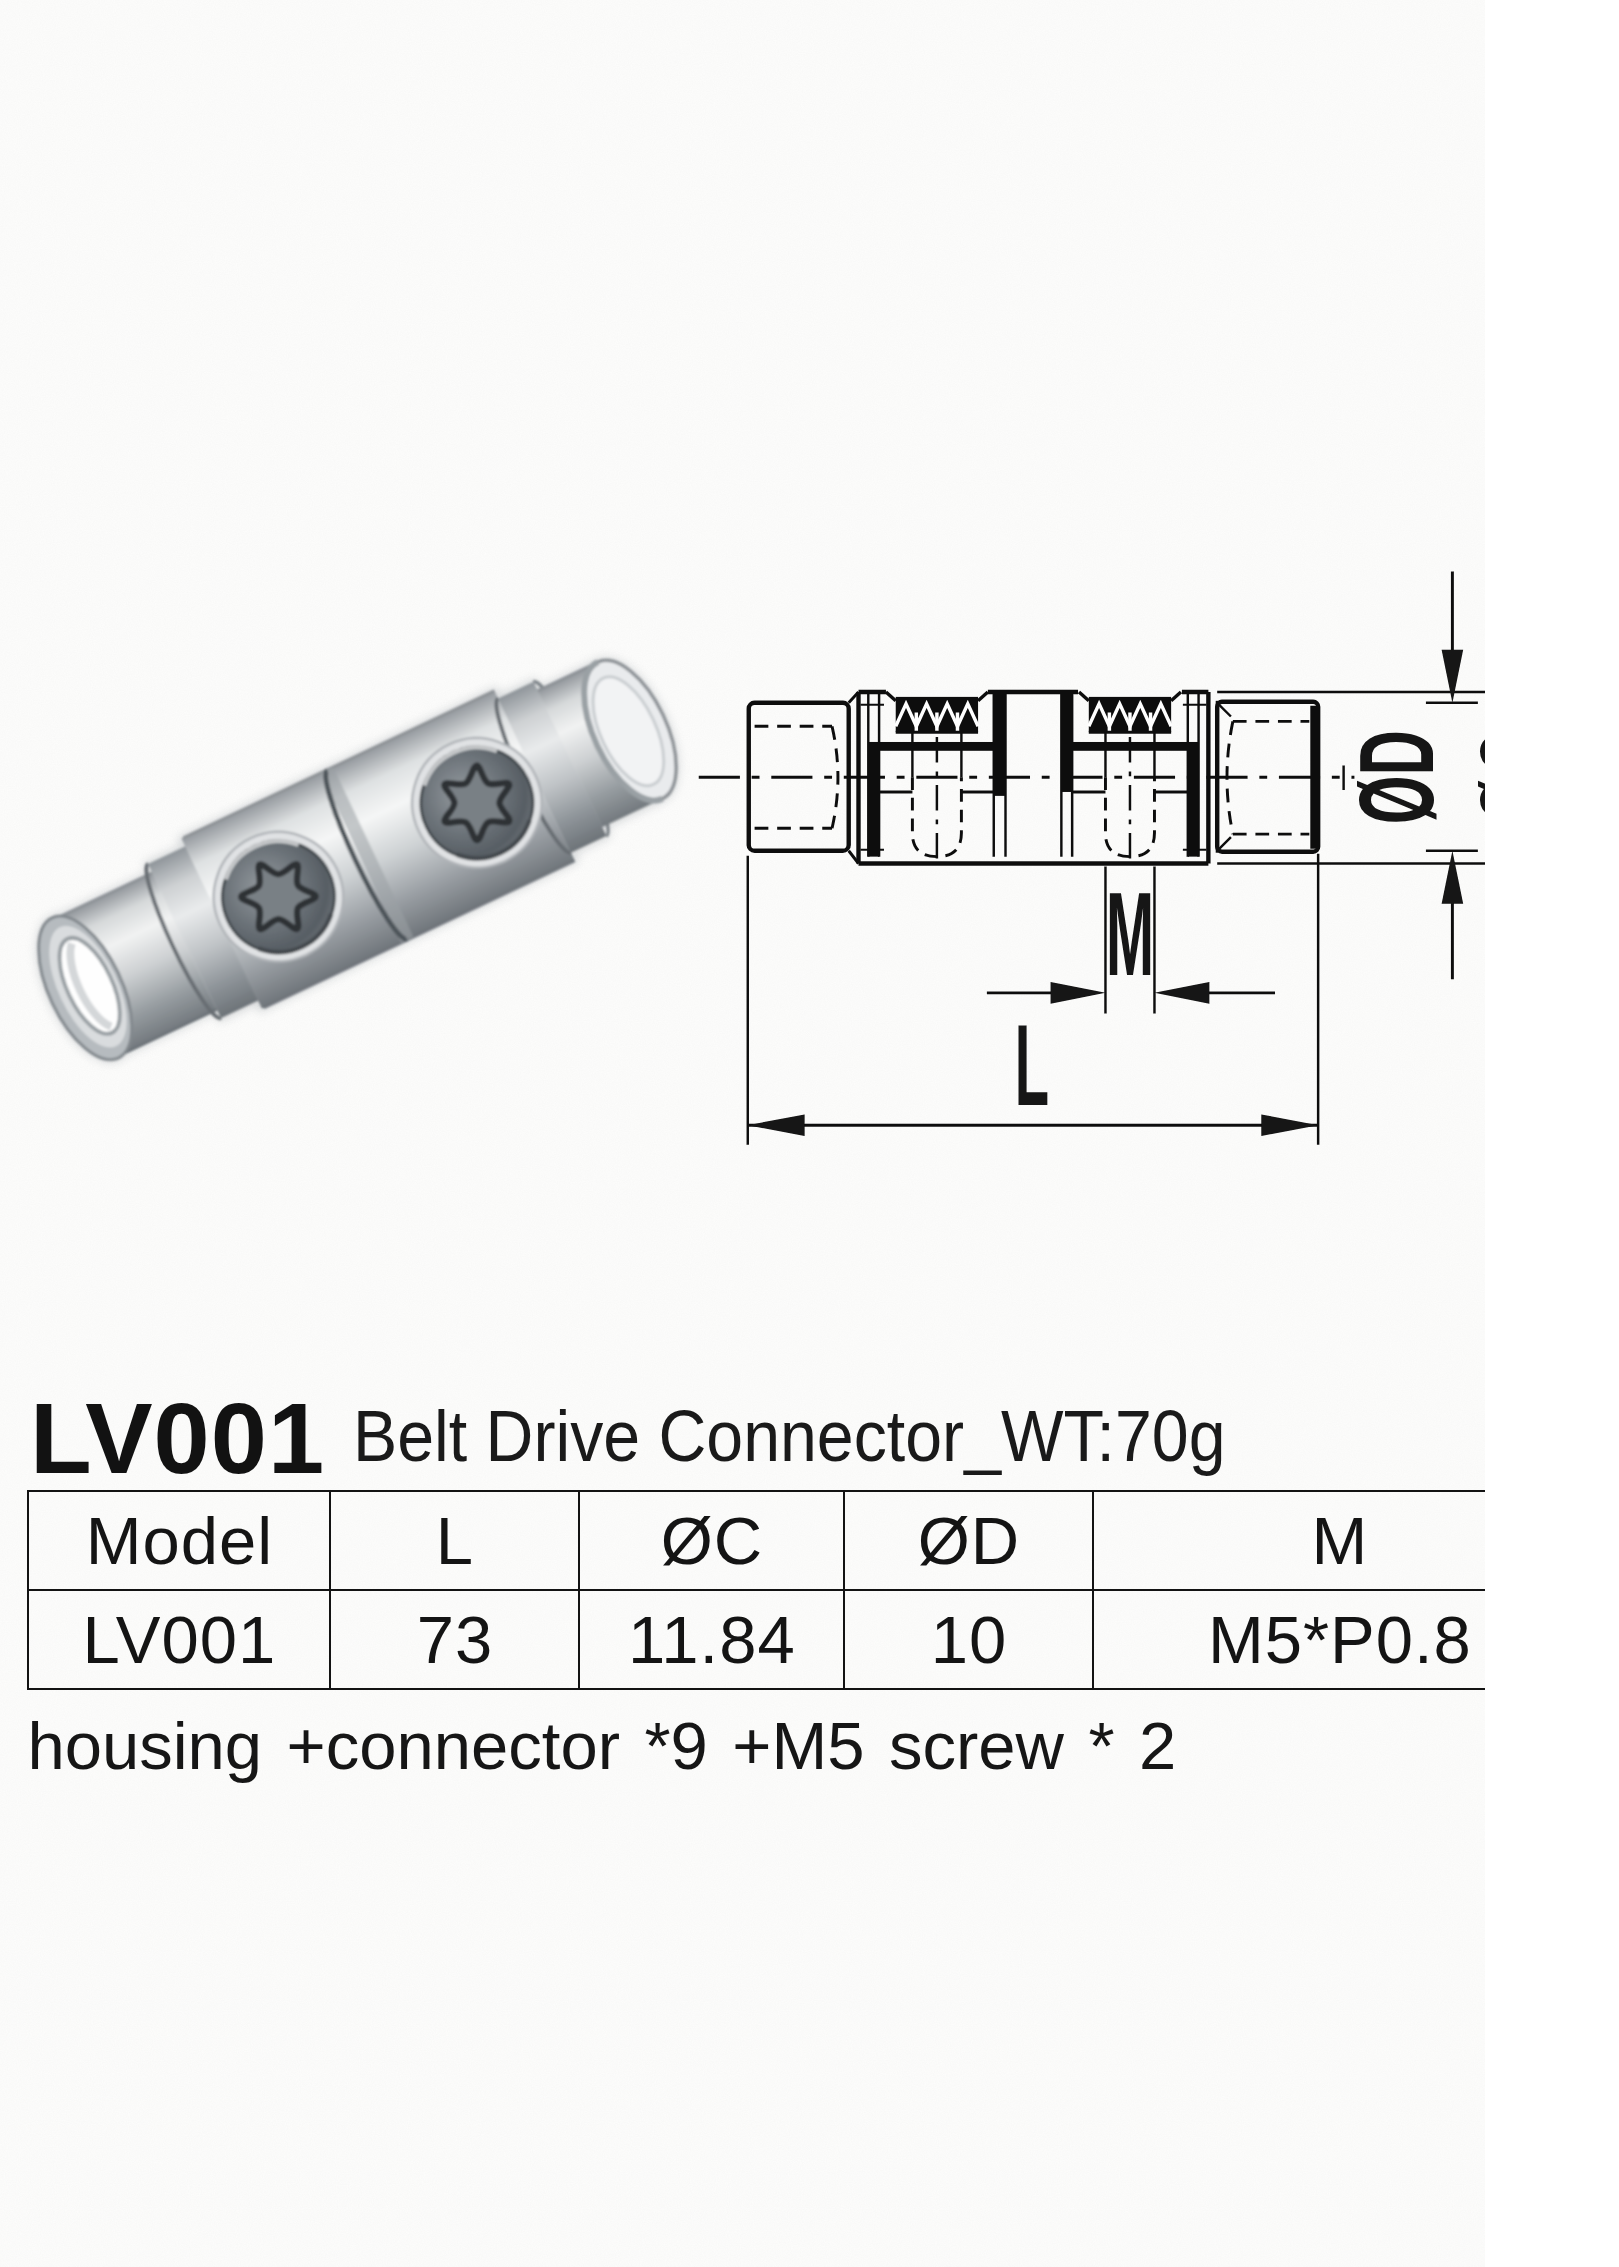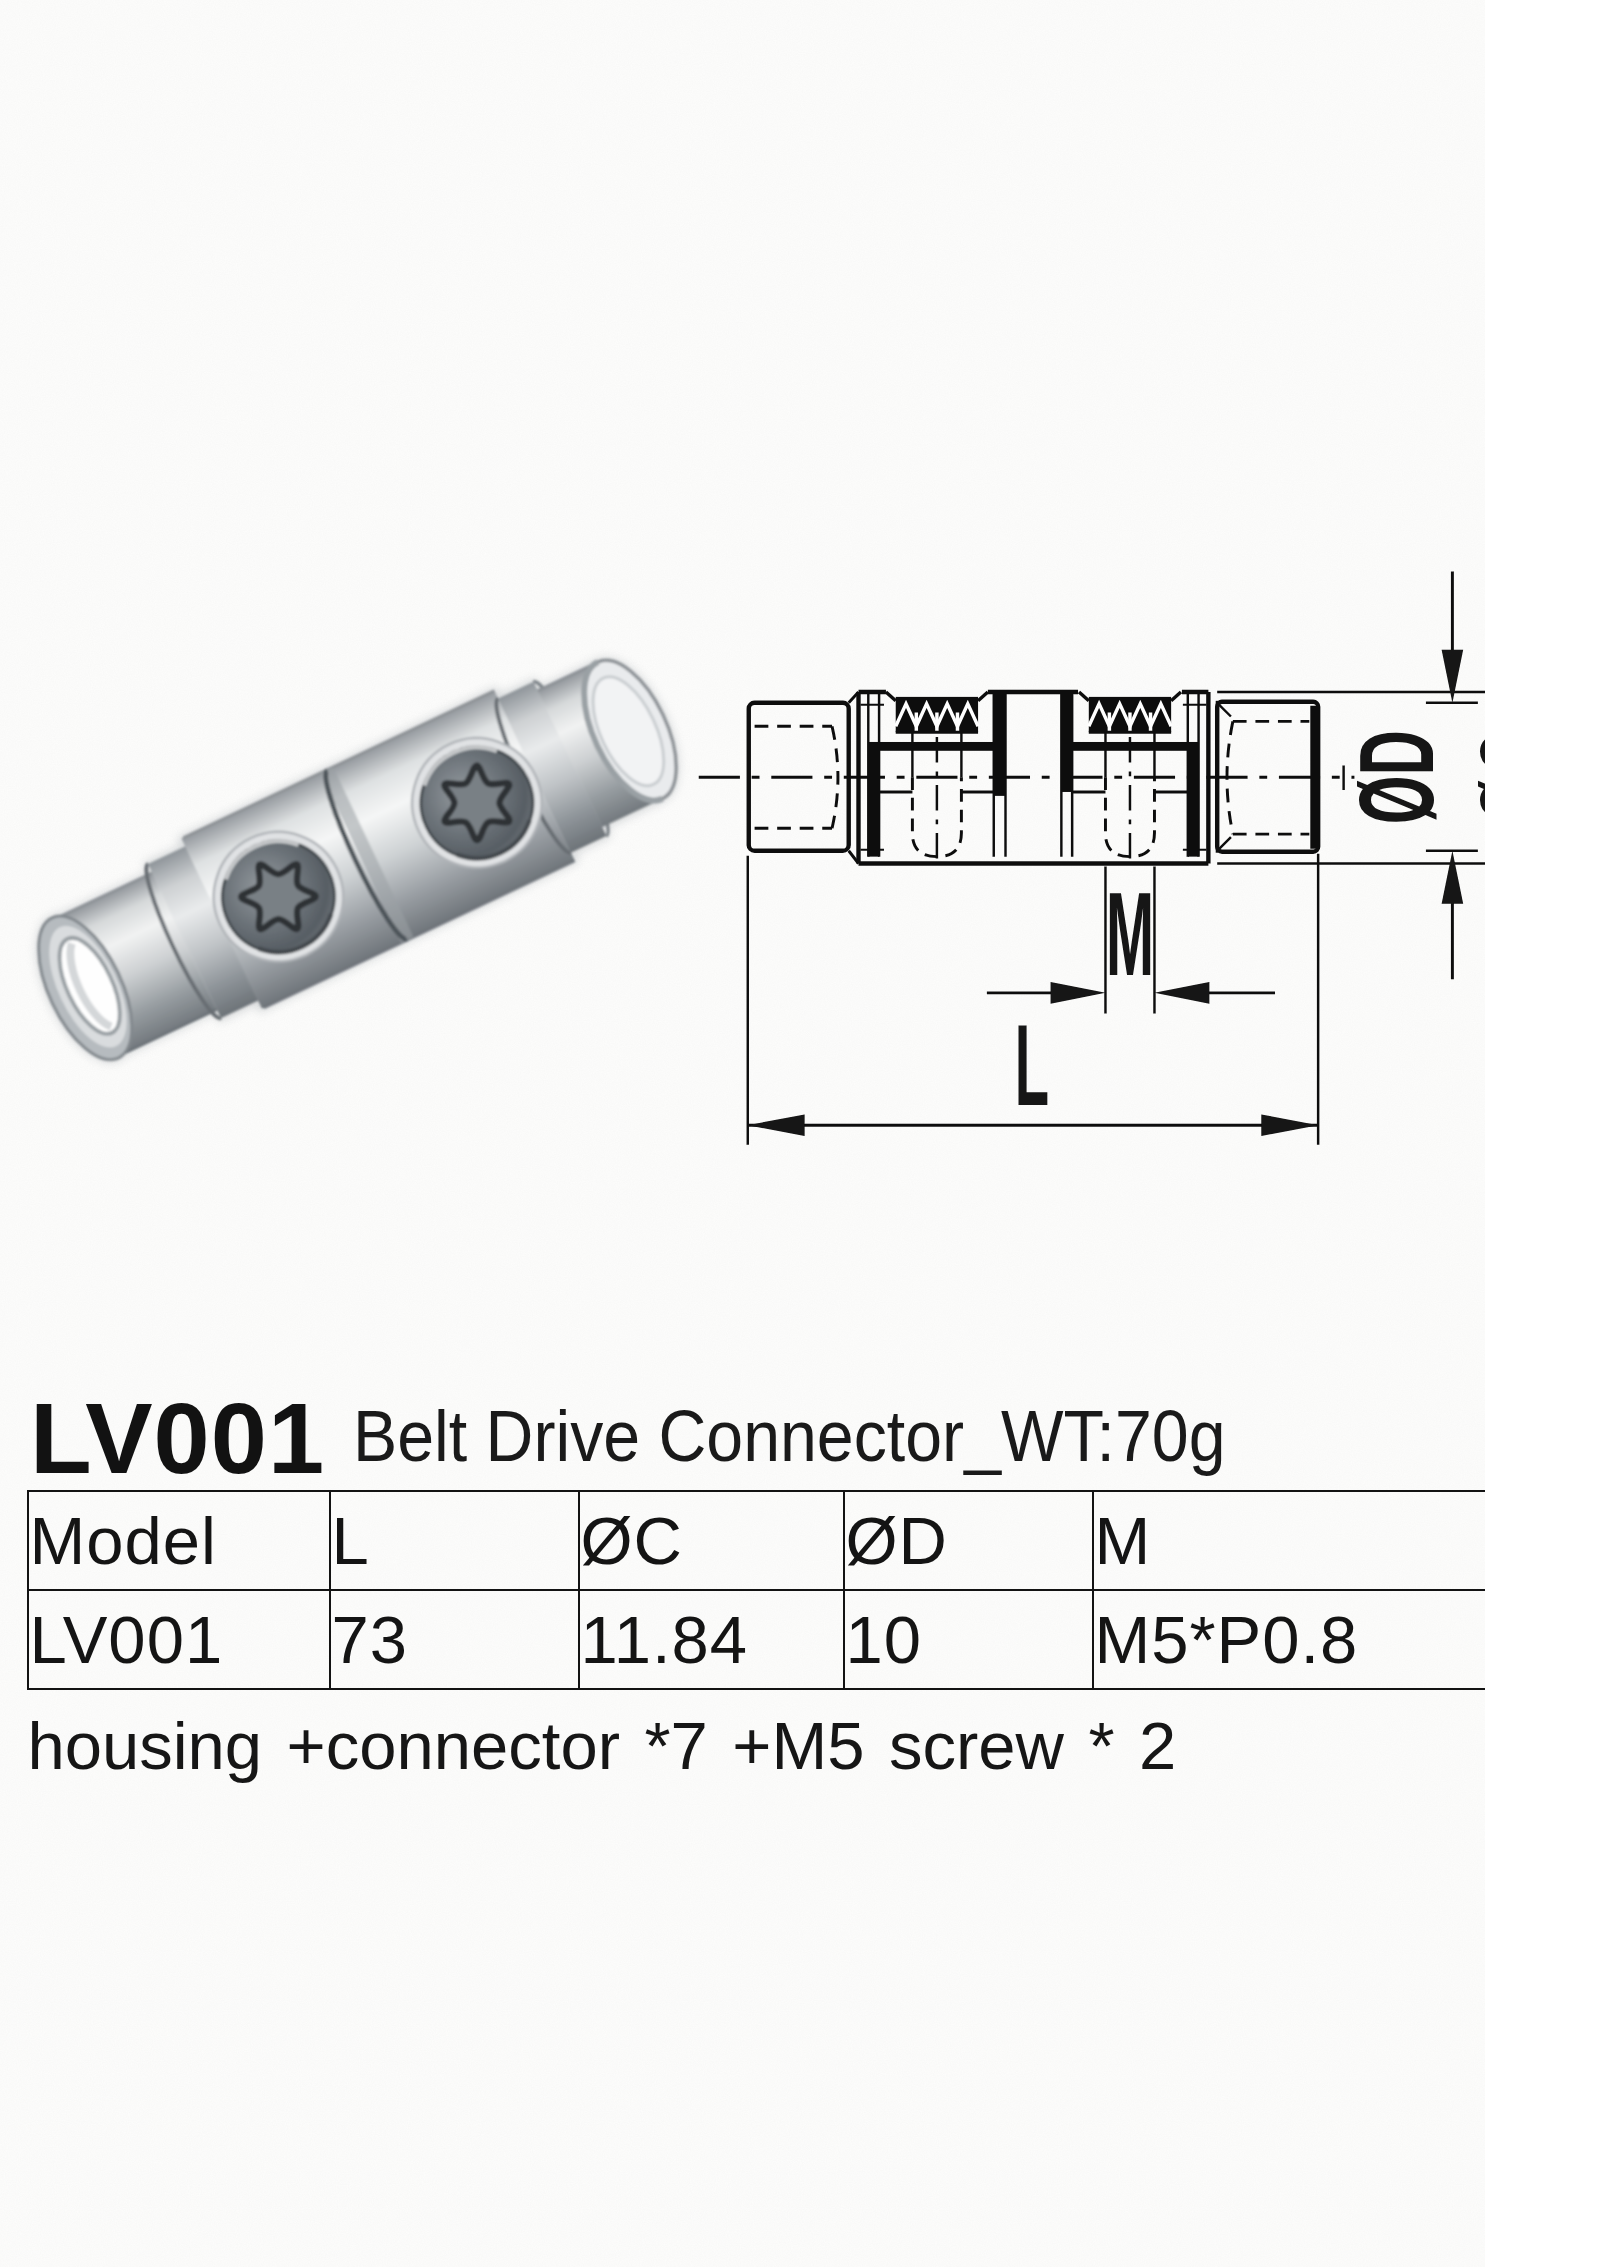--- a/index.html
+++ b/index.html
@@ -6,21 +6,21 @@
   #page{position:relative;width:1485px;height:2267px;background:#fdfdfc;overflow:hidden;
         font-family:"Liberation Sans", sans-serif;color:#151515;}
   #art{position:absolute;left:0;top:0;}
   .model-big{position:absolute;left:30px;top:1381px;font-size:101px;font-weight:bold;
              letter-spacing:1px;color:#121212;white-space:nowrap;}
   .subtitle{position:absolute;left:353px;top:1395px;font-size:72px;font-weight:400;
             letter-spacing:0px;color:#1a1a1a;white-space:nowrap;
             transform:scaleX(0.92);transform-origin:left top;}
   table.spec{position:absolute;left:27.4px;top:1490px;border-collapse:collapse;
              table-layout:fixed;width:1557px;}
-  table.spec td{border:2.9px solid #131313;vertical-align:middle;
+  table.spec td{border:2.9px solid #131313;text-align:center;vertical-align:middle;
                 font-size:67px;color:#141414;padding:0;height:97px;letter-spacing:1px;}
   .note{position:absolute;left:27.4px;top:1707px;font-size:67px;color:#161616;
         letter-spacing:0px;word-spacing:5.9px;white-space:nowrap;}
 </style>
 </head>
 <body>
 
 <div id="page">
 
 <svg id="art" width="1619" height="2267" viewBox="0 0 1652 2313">
@@ -260,16 +260,16 @@
   <tr>
     <td>LV001</td>
     <td>73</td>
     <td>11.84</td>
     <td>10</td>
     <td>M5*P0.8</td>
   </tr>
 </tbody>
     </table>
 
-<div class="note">housing +connector *7 +M5 screw * 2</div>
+<div class="note">housing +connector *9 +M5 screw * 2</div>
 
 </div>
 
 
 </body></html>

